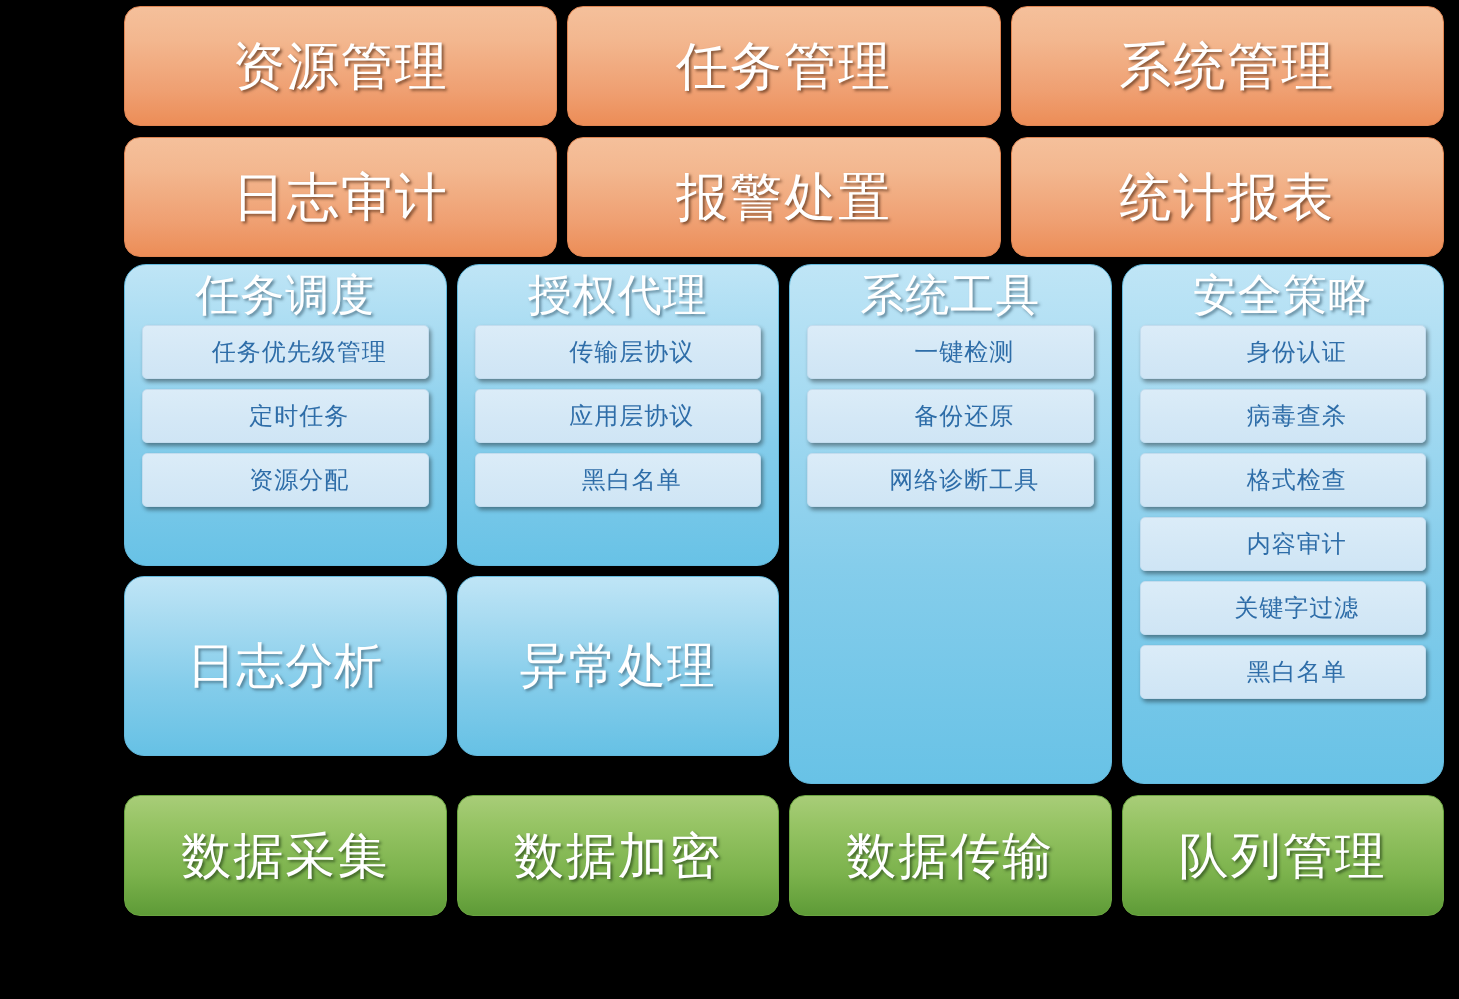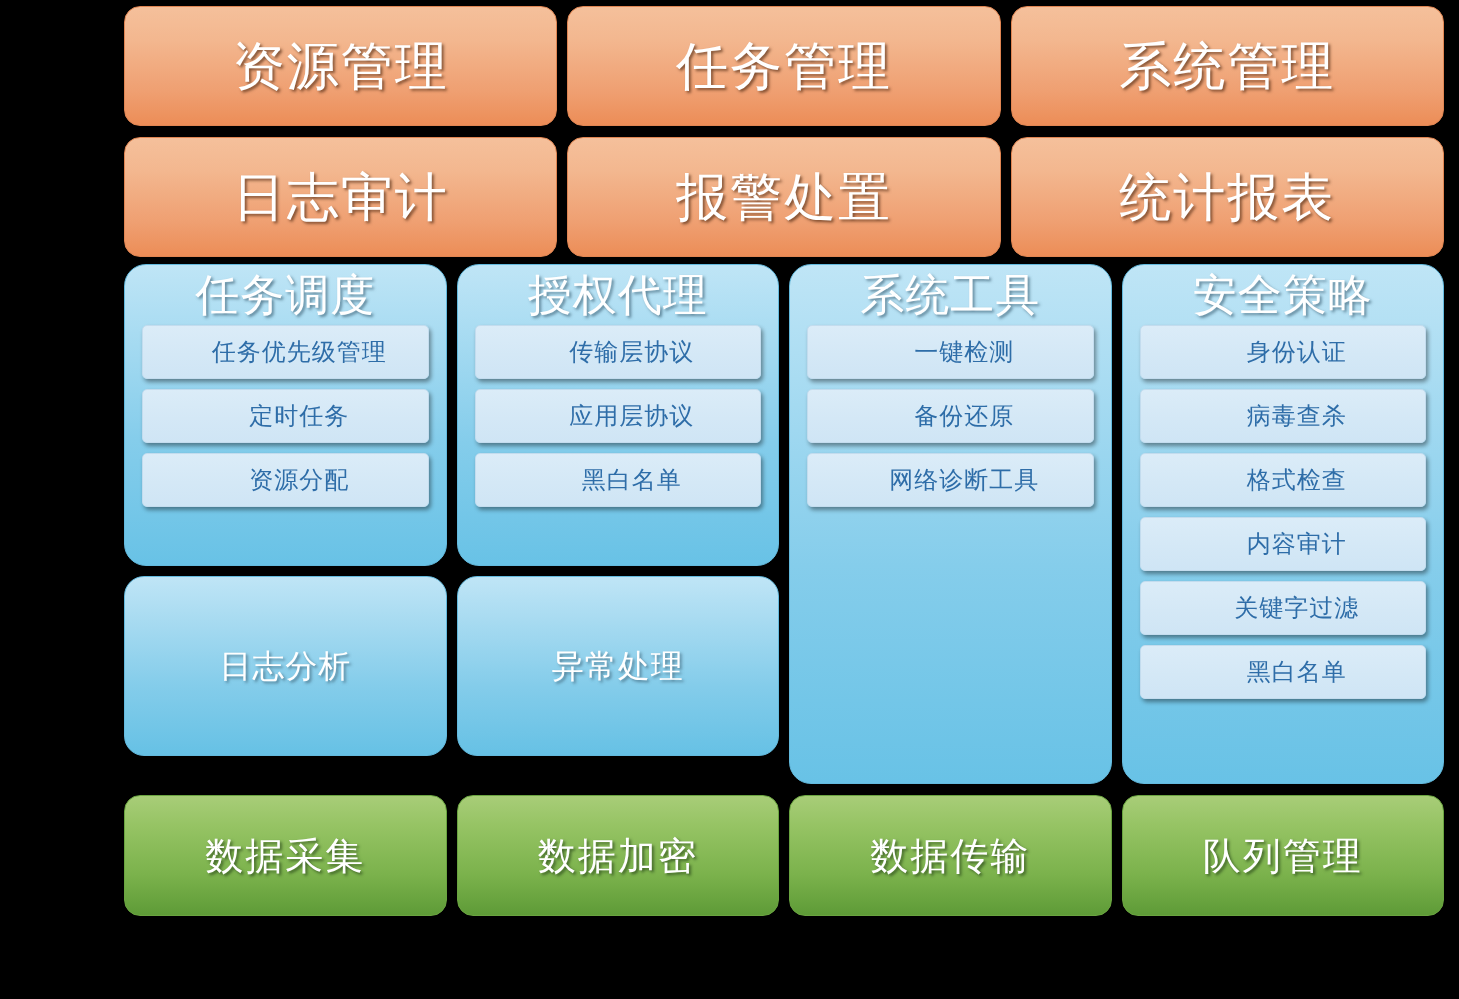--- a/index.html
+++ b/index.html
@@ -95,39 +95,39 @@
     height: 180px;
     margin-top: 10px;
     border-radius: 20px;
     background: linear-gradient(to bottom, #bfe5f6 0%, #a8dbf1 24%, #83ccea 62%, #66c1e5 100%);
     border: 1px solid #63bade;
     box-shadow: 0 3px 6px rgba(0,0,0,0.6);
     display: flex; align-items: center; justify-content: center;
   }
   .blue-tile .lbl {
     color: #ffffff;
-    font-size: 32px;
+    font-size: 48px;
     letter-spacing: 1px;
     text-shadow: 2px 2px 3px rgba(60,95,115,0.7);
     line-height: 1;
   }
 
   
   .green-tile {
     flex: 1 1 0;
     height: 121px;
     border-radius: 16px;
     background: linear-gradient(to bottom, #a8cd78 0%, #95c363 26%, #7bb24c 66%, #5e9b37 100%);
     border: 1px solid #6aa440;
     display: flex; align-items: center; justify-content: center;
     box-shadow: 0 3px 5px rgba(0,0,0,0.55);
   }
   .green-tile .lbl {
     color: #ffffff;
-    font-size: 38px;
+    font-size: 50px;
     letter-spacing: 2px;
     text-shadow: 2px 2px 3px rgba(40,70,25,0.75);
     line-height: 1;
   }
 </style>
 </head>
 <body>
 
 <div class="canvas">
 

